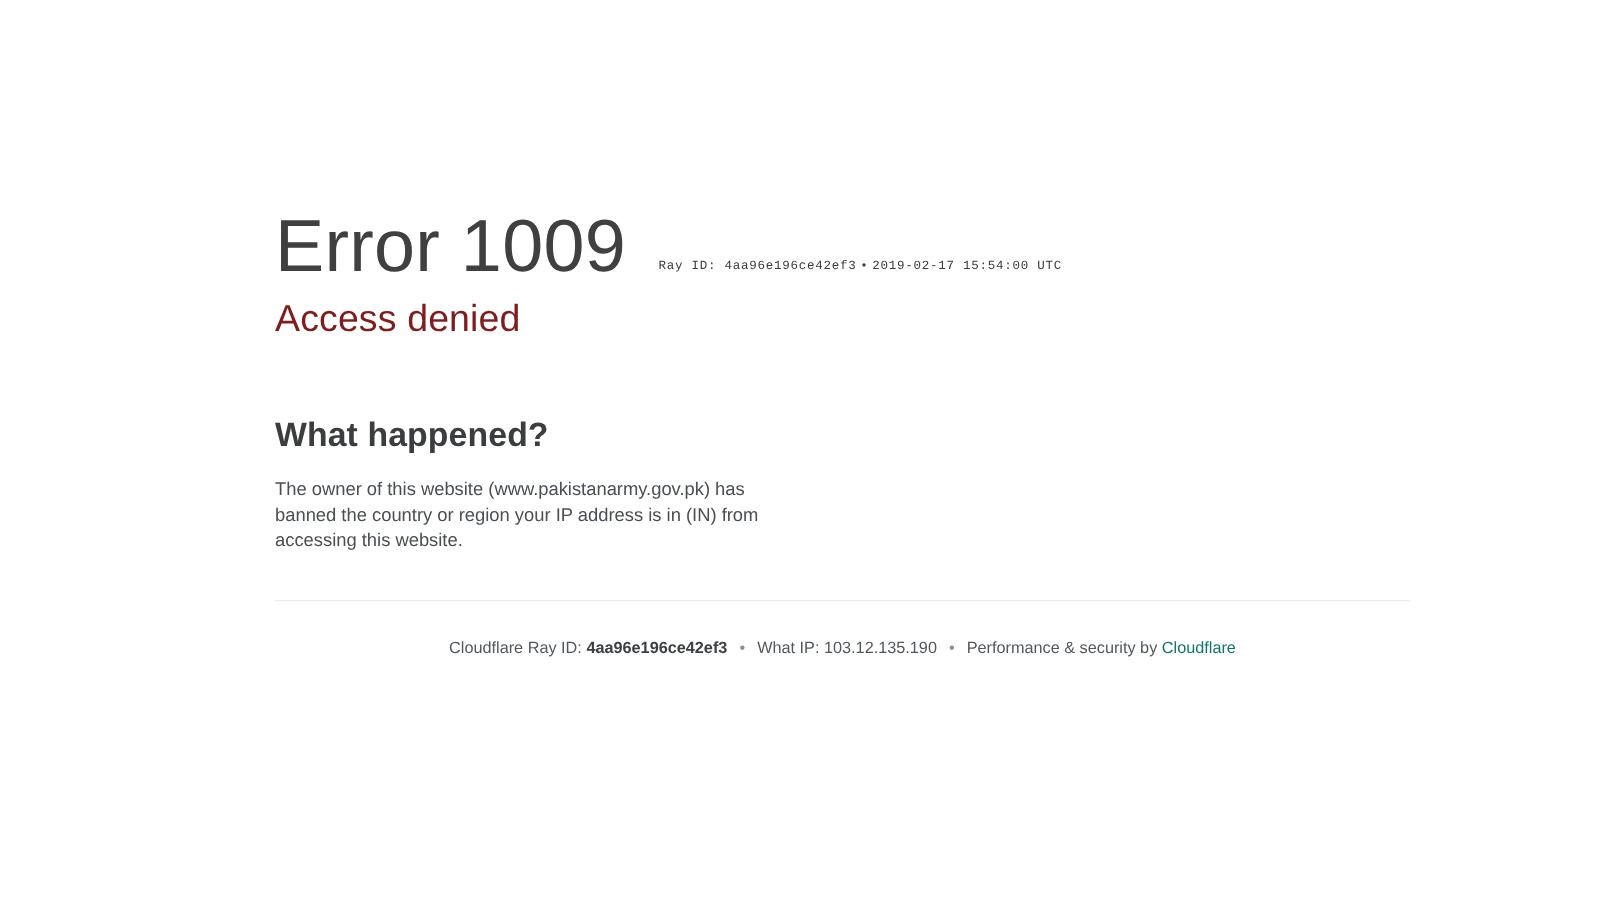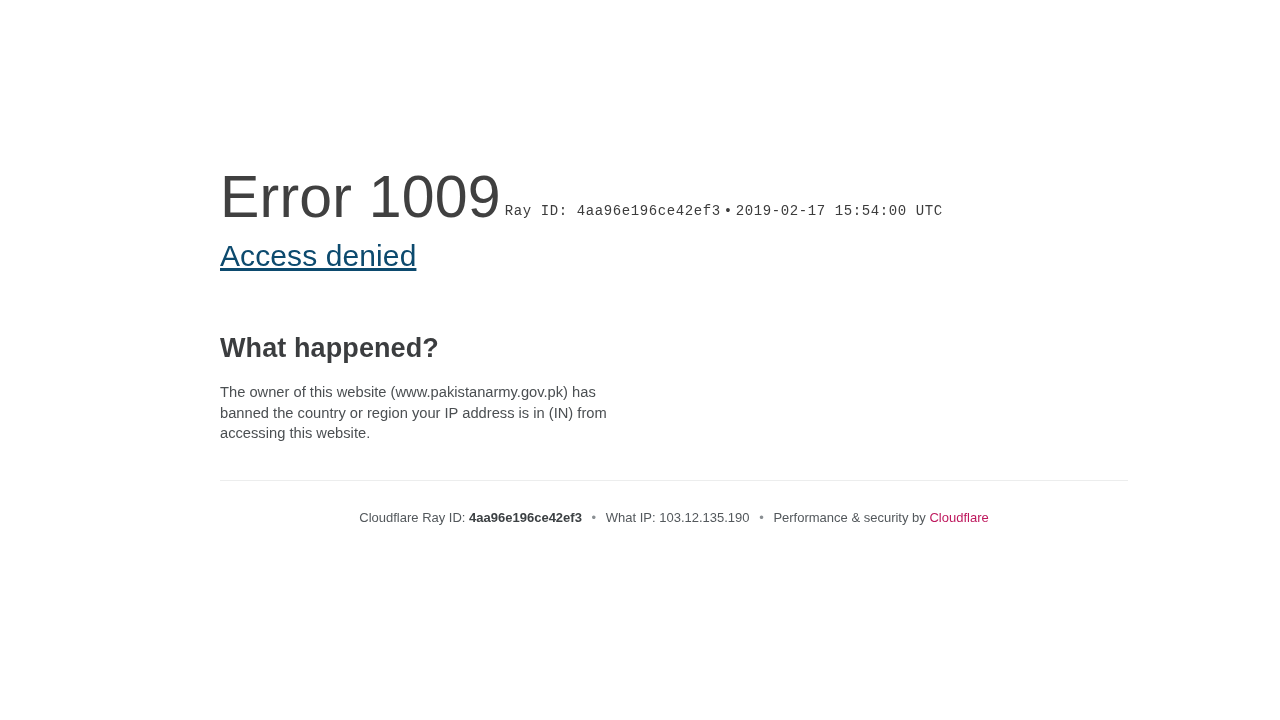--- a/index.html
+++ b/index.html
@@ -41,42 +41,41 @@
   .error-code {
     font-family: "Liberation Sans", sans-serif;
     font-size: 59px;
     font-weight: 300;
     line-height: 1.0;
     letter-spacing: 0.2px;
     color: #404040;
   }
   .ray-meta {
     font-family: "Liberation Mono", "DejaVu Sans Mono", monospace;
-    font-size: 14px;
+    font-size: 10px;
     font-weight: 400;
     letter-spacing: 0.6px;
     color: #3c3c3c;
-    margin-left: 4px;
+    margin-left: 26px;
     position: relative;
     top: -2px;
   }
   .ray-meta .sep {
     padding: 0 3px;
   }
 
   .error-subtitle {
     position: absolute;
     left: 0;
     top: 238px;
     font-size: 30px;
     font-weight: 300;
     line-height: 1.2;
-    color: #0c4a6e;
+    color: #7f1d1d;
     letter-spacing: 0.1px;
-    text-decoration: underline;
   }
 
   
   .section-heading {
     position: absolute;
     left: 0;
     top: 332px;
     font-size: 27px;
     font-weight: 700;
     line-height: 1.25;
@@ -120,21 +119,21 @@
   }
   .footer .bold {
     font-weight: 700;
     color: #3c4043;
   }
   .footer .dot {
     padding: 0 6px;
     color: #8a8f93;
   }
   .footer a.cf-link {
-    color: #be185d;
+    color: #0f766e;
     text-decoration: none;
   }
 </style>
 </head>
 <body>
 
 <div class="page">
 
   <div class="content">
 

